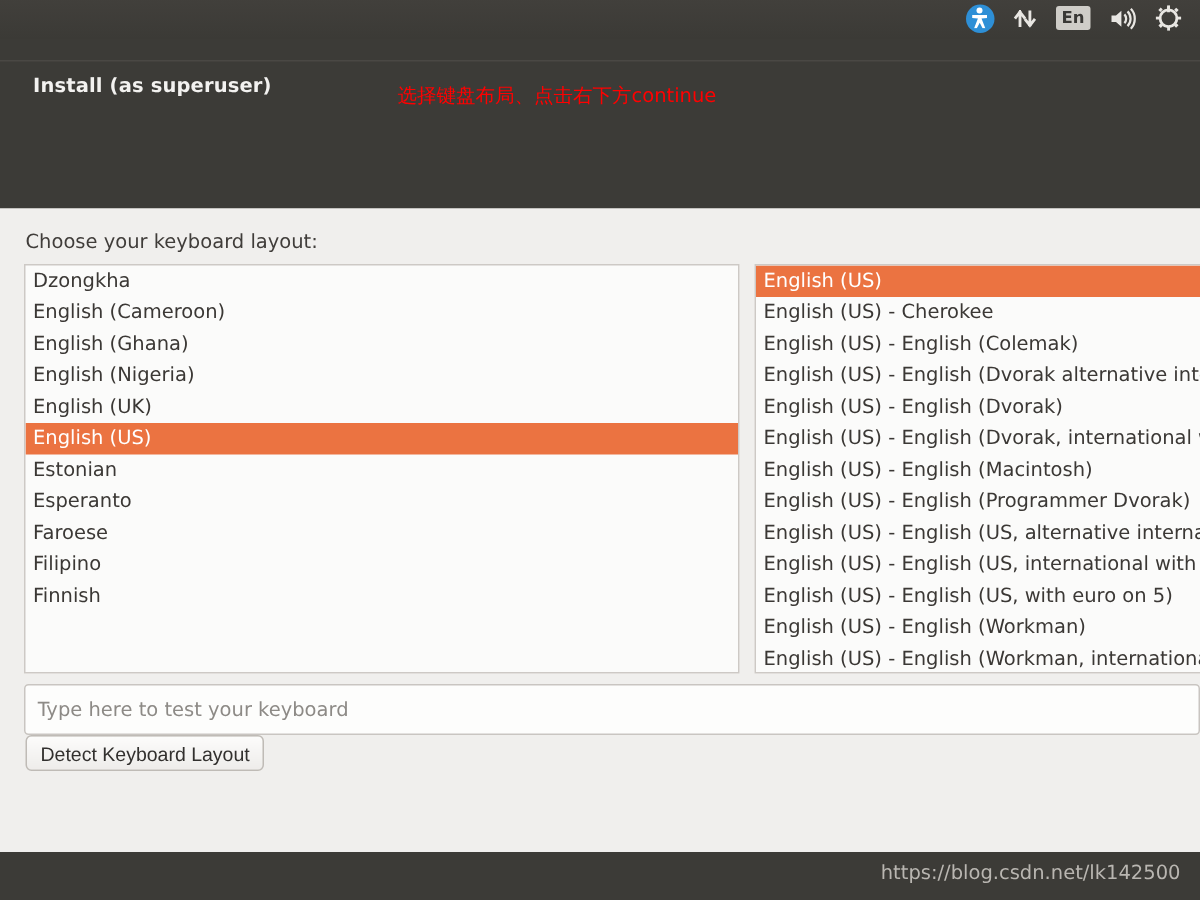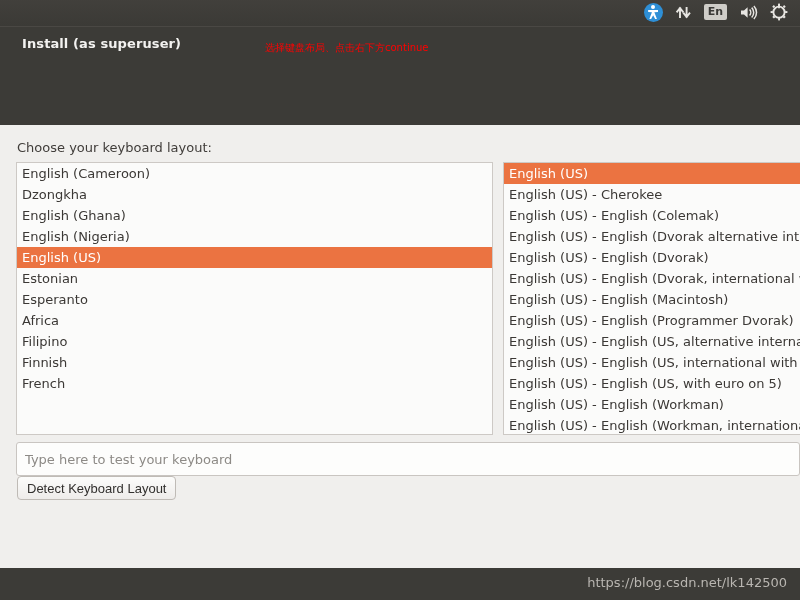--- a/index.html
+++ b/index.html
@@ -68,21 +68,21 @@
     border-radius: 2px;
     padding: 1px 4px 2px 4px;
     line-height: 13px;
     font-family: "DejaVu Sans", "Liberation Sans", sans-serif;
   }
   .tray-svg { display: block; }
 
   
   .installer {
     position: absolute;
-    left: 0; top: 26px;
+    left: 0; top: 40px;
     width: 800px;
     height: 542px;
     background: #f0efed;
     overflow: hidden;
   }
   .win-corner-dot {
     position: absolute;
     left: 0; top: 0;
     width: 3px; height: 4px;
     background: #7a2a63;
@@ -98,21 +98,21 @@
     position: absolute;
     left: 22px; top: 9px;
     font-size: 13px;
     font-weight: bold;
     color: #f3f2f0;
     letter-spacing: 0.1px;
   }
   .annotation {
     position: absolute;
     left: 265px; top: 14px;
-    font-size: 10px;
+    font-size: 13px;
     color: #ff0000;
     font-family: "DejaVu Sans", "Liberation Sans", sans-serif;
     white-space: nowrap;
   }
   .page-heading {
     position: absolute;
     left: 22px; top: 48px;
     font-size: 25px;
     font-weight: normal;
     color: #e9e7e3;
@@ -258,31 +258,31 @@
     <div class="win-header">
       <div class="win-title">Install (as superuser)</div>
       <div class="annotation">选择键盘布局、点击右下方continue</div>
     </div>
 
     <div class="win-body">
 
       <div class="choose-label">Choose your keyboard layout:</div>
 
       <div class="list-box list-left" id="layout-list">
+          <div class="list-item">Dzongkha</div>
           <div class="list-item">English (Cameroon)</div>
-          <div class="list-item">Dzongkha</div>
           <div class="list-item">English (Ghana)</div>
           <div class="list-item">English (Nigeria)</div>
+          <div class="list-item">English (UK)</div>
           <div class="list-item selected">English (US)</div>
           <div class="list-item">Estonian</div>
           <div class="list-item">Esperanto</div>
-          <div class="list-item">Africa</div>
+          <div class="list-item">Faroese</div>
           <div class="list-item">Filipino</div>
           <div class="list-item">Finnish</div>
-          <div class="list-item">French</div>
         </div>
 
       <div class="list-box list-right" id="variant-list">
           <div class="list-item selected">English (US)</div>
           <div class="list-item">English (US) - Cherokee</div>
           <div class="list-item">English (US) - English (Colemak)</div>
           <div class="list-item">English (US) - English (Dvorak alternative international no dead keys)</div>
           <div class="list-item">English (US) - English (Dvorak)</div>
           <div class="list-item">English (US) - English (Dvorak, international with dead keys)</div>
           <div class="list-item">English (US) - English (Macintosh)</div>

